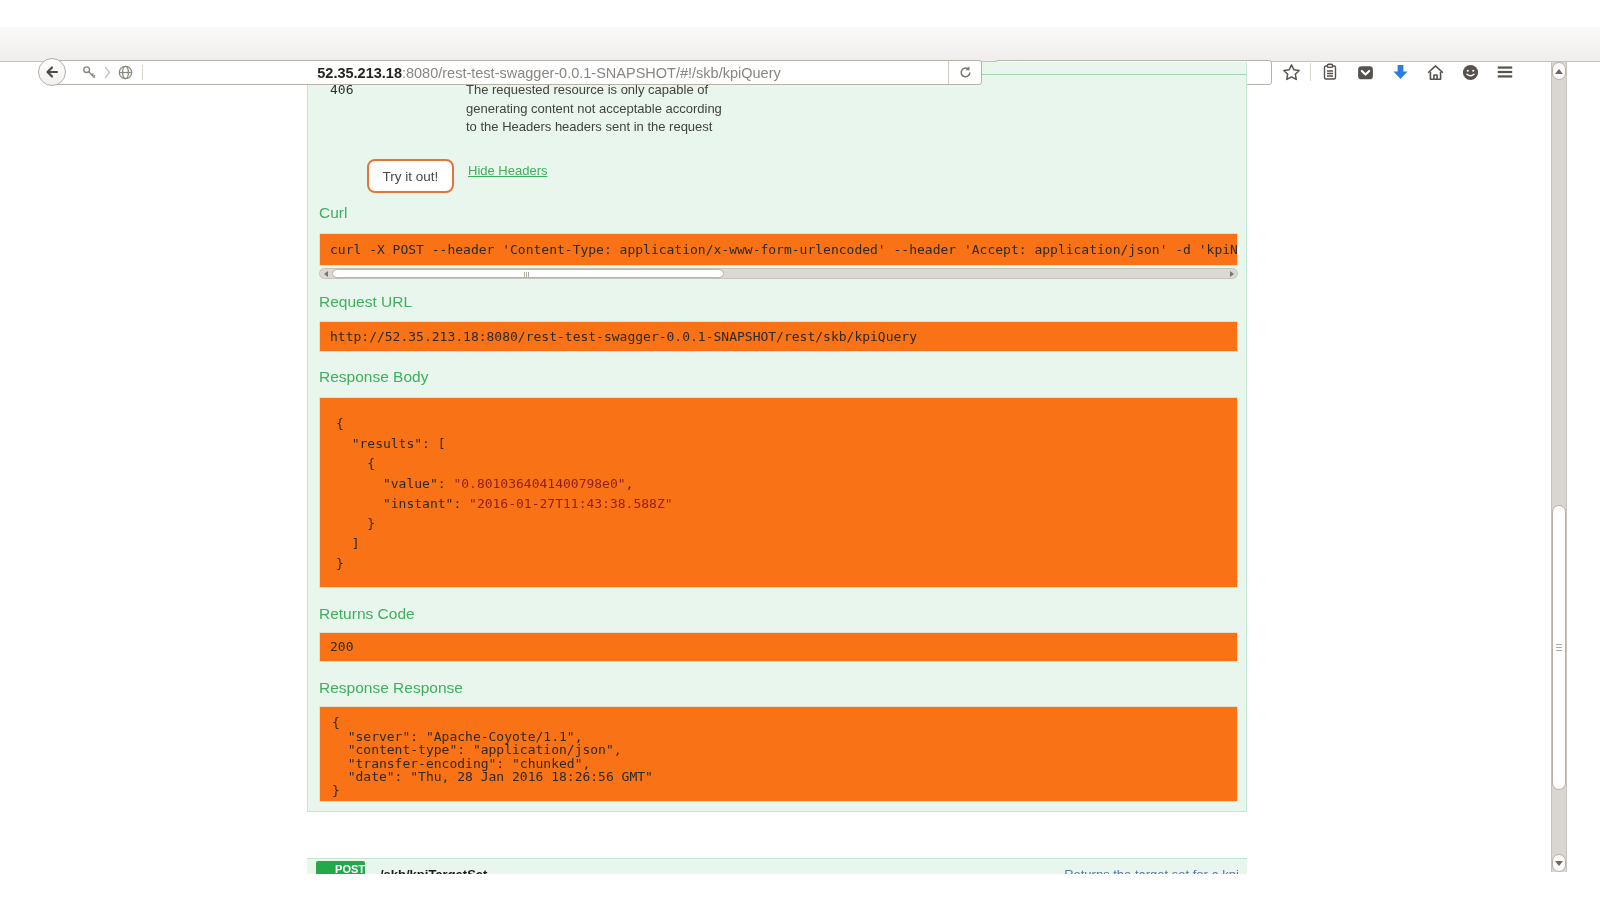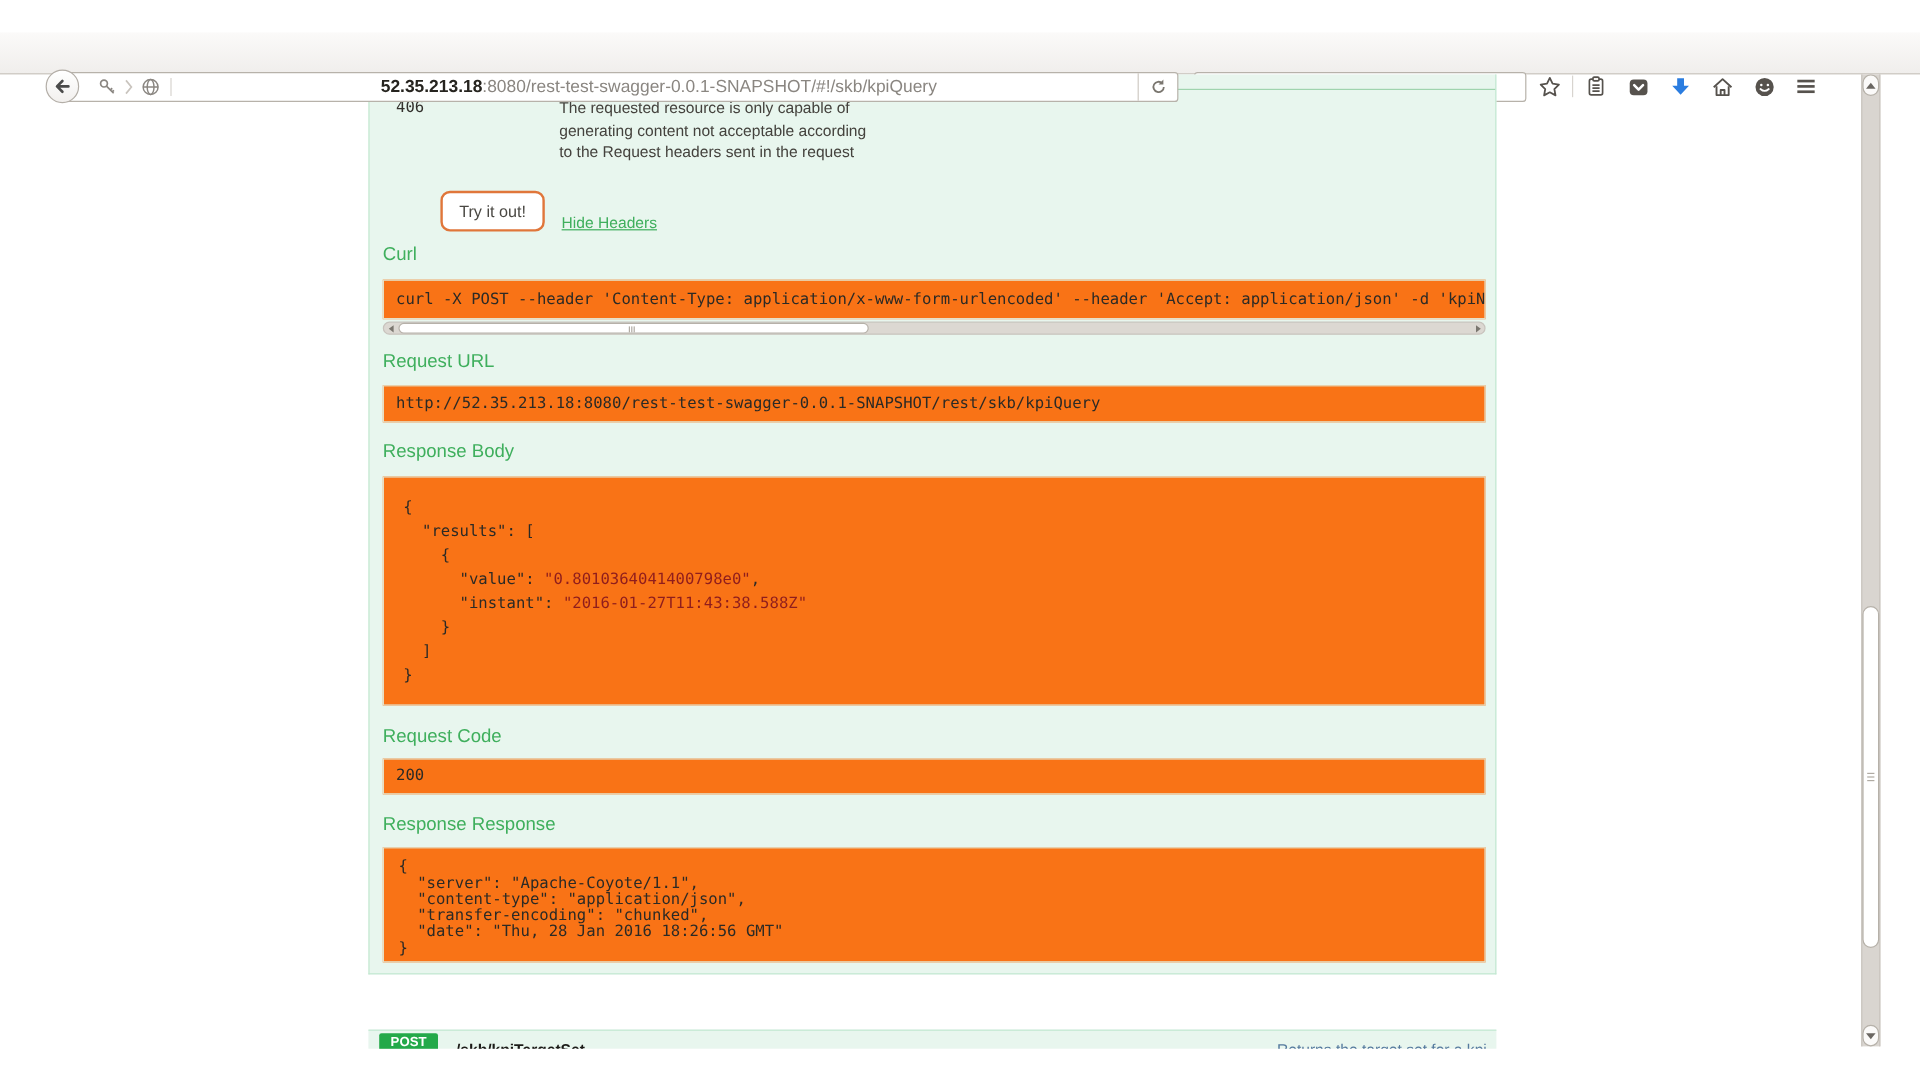--- a/index.html
+++ b/index.html
@@ -70,21 +70,21 @@
   .arr-up{border-bottom:5px solid #6b6762;}
   .arr-down{border-top:5px solid #6b6762;}
   
   .panel{
     position:absolute;left:307px;top:62px;width:940px;height:750px;box-sizing:border-box;
     background:#e8f6ee;border:1px solid #c3e8d1;border-top:none;
   }
   .sep-green{position:absolute;left:0;top:12px;width:938px;height:1px;background:#9fd4ae;}
   .code406{position:absolute;left:22px;top:20px;font-family:"DejaVu Sans Mono",monospace;font-size:13px;color:#33312d;}
   .reason{position:absolute;left:158px;top:19px;width:260px;font-size:13px;line-height:18.5px;color:#44423d;}
-  .btnrow{position:absolute;left:11px;top:97px;display:flex;align-items:flex-end;padding-left:48px;}
+  .btnrow{position:absolute;left:11px;top:97px;display:flex;align-items:flex-start;padding-left:48px;}
   .tryit{
     width:87px;height:34px;box-sizing:border-box;background:#ffffff;
     border:2px solid #e0763a;border-radius:8px;color:#4a4843;font-size:13.5px;
     display:flex;align-items:center;justify-content:center;cursor:pointer;
     font-family:"Liberation Sans",sans-serif;
   }
   .hide-link{margin:4px 0 0 14px;font-size:13px;color:#3faf5d;text-decoration:underline;cursor:pointer;}
   .sec-h{position:absolute;left:11px;font-size:15.5px;font-weight:500;color:#3faf5d;}
   .h-curl{top:142px;} .h-requrl{top:231px;} .h-respbody{top:306px;}
   .h-respcode{top:543px;} .h-resphdr{top:617px;}
@@ -115,21 +115,21 @@
   }
   .hs-grip{position:absolute;left:50%;margin-left:-4px;top:2px;height:5px;display:flex;gap:1px;}
   .hs-grip i{display:block;width:1px;background:#b0aba3;}
   
   .next-row{
     position:absolute;left:307px;top:858px;width:940px;height:16px;
     background:#e8f6ee;border-top:1px solid #c3e8d1;box-sizing:border-box;
   }
   .method-badge{
     position:absolute;left:9px;top:2px;width:49px;height:17px;background:#23a949;border-radius:2px;
-    color:#ffffff;font-size:11px;font-weight:700;text-align:center;line-height:17px;cursor:pointer;
+    color:#ffffff;font-size:11px;font-weight:700;text-align:right;line-height:17px;cursor:pointer;
   }
   .next-path{
     position:absolute;left:73px;top:8px;font-size:13px;font-weight:700;color:#1b1a17;cursor:pointer;
     font-family:"Liberation Sans",sans-serif;
   }
   .next-summary{position:absolute;right:8px;top:8px;font-size:13px;color:#557a9e;cursor:pointer;}
   .window-bottom-mask{position:absolute;left:0;top:874px;width:1600px;height:26px;background:#ffffff;z-index:50;}
   svg{display:block;}
 </style>
 </head>
@@ -260,21 +260,21 @@
   </div>
   <div class="vs-btn vs-down">
       <span class="arrow-glyph arr-down"></span>
     </div>
 </div>
 
 <div class="panel">
   <div class="sep-green"></div>
 
   <div class="code406">406</div>
-  <div class="reason">The requested resource is only capable of generating content not acceptable according to the Request headers sent in the request</div>
+  <div class="reason">The requested resource is only capable of generating content not acceptable according to the Headers headers sent in the request</div>
 
   <div class="btnrow">
     <button class="tryit">Try it out!</button>
     <a class="hide-link">Hide Headers</a>
   </div>
 
   <div class="sec-h h-curl">Curl</div>
   <div class="snippet curlbox">curl -X POST --header 'Content-Type: application/x-www-form-urlencoded' --header 'Accept: application/json' -d 'kpiN</div>
 
   <div class="hscroll">
@@ -292,21 +292,21 @@
         <span class="sarr sarr-r"></span>
       </span>
   </div>
 
   <div class="sec-h h-requrl">Request URL</div>
   <div class="snippet urlbox">http://52.35.213.18:8080/rest-test-swagger-0.0.1-SNAPSHOT/rest/skb/kpiQuery</div>
 
   <div class="sec-h h-respbody">Response Body</div>
   <div class="snippet bodybox"><div><span>{</span></div><div><span>  "results": [</span></div><div><span>    {</span></div><div><span>      "value": </span><span class="str">"0.8010364041400798e0"</span><span>,</span></div><div><span>      "instant": </span><span class="str">"2016-01-27T11:43:38.588Z"</span></div><div><span>    }</span></div><div><span>  ]</span></div><div><span>}</span></div></div>
 
-  <div class="sec-h h-respcode">Request Code</div>
+  <div class="sec-h h-respcode">Returns Code</div>
   <div class="snippet codebox">200</div>
 
   <div class="sec-h h-resphdr">Response Response</div>
   <div class="snippet hdrbox"><div><span>{</span></div><div><span>  "server": "Apache-Coyote/1.1",</span></div><div><span>  "content-type": "application/json",</span></div><div><span>  "transfer-encoding": "chunked",</span></div><div><span>  "date": "Thu, 28 Jan 2016 18:26:56 GMT"</span></div><div><span>}</span></div></div>
 </div>
 
 <div class="next-row">
   <div class="method-badge">POST</div>
   <div class="next-path">/skb/kpiTargetSet</div>
   <div class="next-summary">Returns the target set for a kpi</div>

